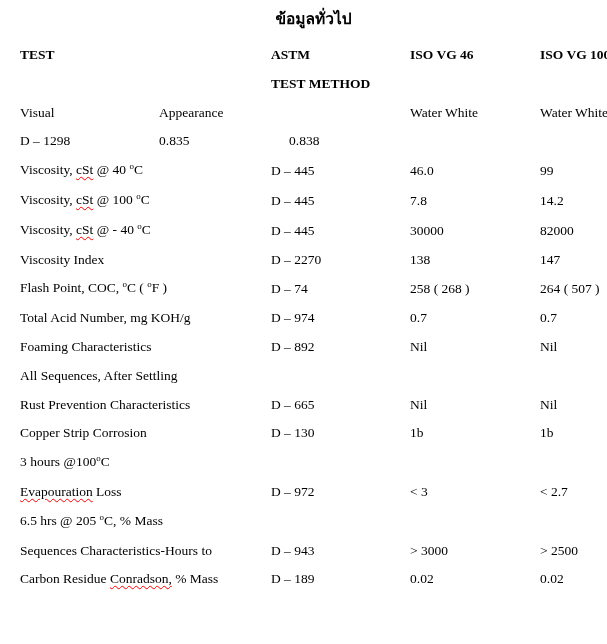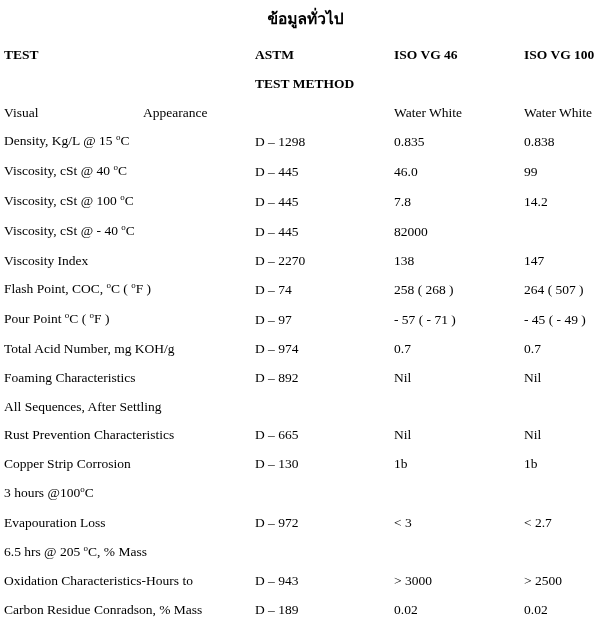--- a/index.html
+++ b/index.html
@@ -12,21 +12,21 @@
     height: 644px;
     overflow: hidden;
     font-family: "Liberation Serif", "DejaVu Serif", "DejaVu Sans", serif;
     color: #000000;
     -webkit-font-smoothing: antialiased;
   }
   .page {
     box-sizing: border-box;
     width: 607px;
     height: 624px;
-    padding: 8px 0 0 4px;
+    padding: 8px 0 0 20px;
   }
   .title {
     text-align: center;
     font-weight: bold;
     font-size: 15.5px;
     line-height: 22px;
     margin: 0 0 17px 0;
   }
   .row {
     display: flex;
@@ -41,20 +41,21 @@
   .c1 { width: 251px; }
   .c2 { width: 139px; }
   .c3 { width: 130px; }
   .c4 { flex: 1 1 auto; }
   .sup {
     font-size: 9px;
     position: relative;
     top: -5px;
   }
   .wavy {
+    text-decoration: underline;
     text-decoration-style: wavy;
     text-decoration-color: #ff0000;
     text-decoration-thickness: 1px;
     text-underline-offset: 2px;
     margin-top: 40px;
   }
 </style>
 </head>
 <body>
 
@@ -77,59 +78,53 @@
   </div>
 
   <div>
       <div class="row">
     <div class="c c2">Visual</div>
     <div class="c c1"><span>Appearance</span></div>
     <div class="c c3">Water White</div>
     <div class="c c4">Water White</div>
   </div>
       <div class="row">
-    <div class="c c1"><span>Density, Kg/L @ 15 </span><span class="sup">o</span><span>C</span></div>
     <div class="c c2">D – 1298</div>
     <div class="c c3">0.835</div>
     <div class="c c4">0.838</div>
   </div>
       <div class="row">
     <div class="c c1"><span>Viscosity, </span><span class="wavy">cSt</span><span> @ 40 </span><span class="sup">o</span><span>C</span></div>
     <div class="c c2">D – 445</div>
     <div class="c c3">46.0</div>
     <div class="c c4">99</div>
   </div>
       <div class="row">
     <div class="c c1"><span>Viscosity, </span><span class="wavy">cSt</span><span> @ 100 </span><span class="sup">o</span><span>C</span></div>
     <div class="c c2">D – 445</div>
     <div class="c c3">7.8</div>
     <div class="c c4">14.2</div>
   </div>
       <div class="row">
     <div class="c c1"><span>Viscosity, </span><span class="wavy">cSt</span><span> @ - 40 </span><span class="sup">o</span><span>C</span></div>
     <div class="c c2">D – 445</div>
+    <div class="c c3">30000</div>
     <div class="c c4">82000</div>
   </div>
       <div class="row">
     <div class="c c1"><span>Viscosity Index</span></div>
     <div class="c c2">D – 2270</div>
     <div class="c c3">138</div>
     <div class="c c4">147</div>
   </div>
       <div class="row">
     <div class="c c1"><span>Flash Point, COC, </span><span class="sup">o</span><span>C ( </span><span class="sup">o</span><span>F )</span></div>
     <div class="c c2">D – 74</div>
     <div class="c c3">258 ( 268 )</div>
     <div class="c c4">264 ( 507 )</div>
-  </div>
-      <div class="row">
-    <div class="c c1"><span>Pour Point </span><span class="sup">o</span><span>C ( </span><span class="sup">o</span><span>F )</span></div>
-    <div class="c c2">D – 97</div>
-    <div class="c c3">- 57 ( - 71 )</div>
-    <div class="c c4">- 45 ( - 49 )</div>
   </div>
       <div class="row">
     <div class="c c1"><span>Total Acid Number, mg KOH/g</span></div>
     <div class="c c2">D – 974</div>
     <div class="c c3">0.7</div>
     <div class="c c4">0.7</div>
   </div>
       <div class="row">
     <div class="c c1"><span>Foaming Characteristics</span></div>
     <div class="c c2">D – 892</div>
@@ -166,21 +161,21 @@
     <div class="c c3">&lt; 3</div>
     <div class="c c4">&lt; 2.7</div>
   </div>
       <div class="row">
     <div class="c c1"><span>6.5 hrs @ 205 </span><span class="sup">o</span><span>C, % Mass</span></div>
     <div class="c c2"></div>
     <div class="c c3"></div>
     <div class="c c4"></div>
   </div>
       <div class="row">
-    <div class="c c1"><span>Oxidation Characteristics-Hours to</span></div>
+    <div class="c c1"><span>Sequences Characteristics-Hours to</span></div>
     <div class="c c2">D – 943</div>
     <div class="c c3">&gt; 3000</div>
     <div class="c c4">&gt; 2500</div>
   </div>
       <div class="row">
     <div class="c c1"><span>Carbon Residue </span><span class="wavy">Conradson,</span><span> % Mass</span></div>
     <div class="c c2">D – 189</div>
     <div class="c c3">0.02</div>
     <div class="c c4">0.02</div>
   </div>

